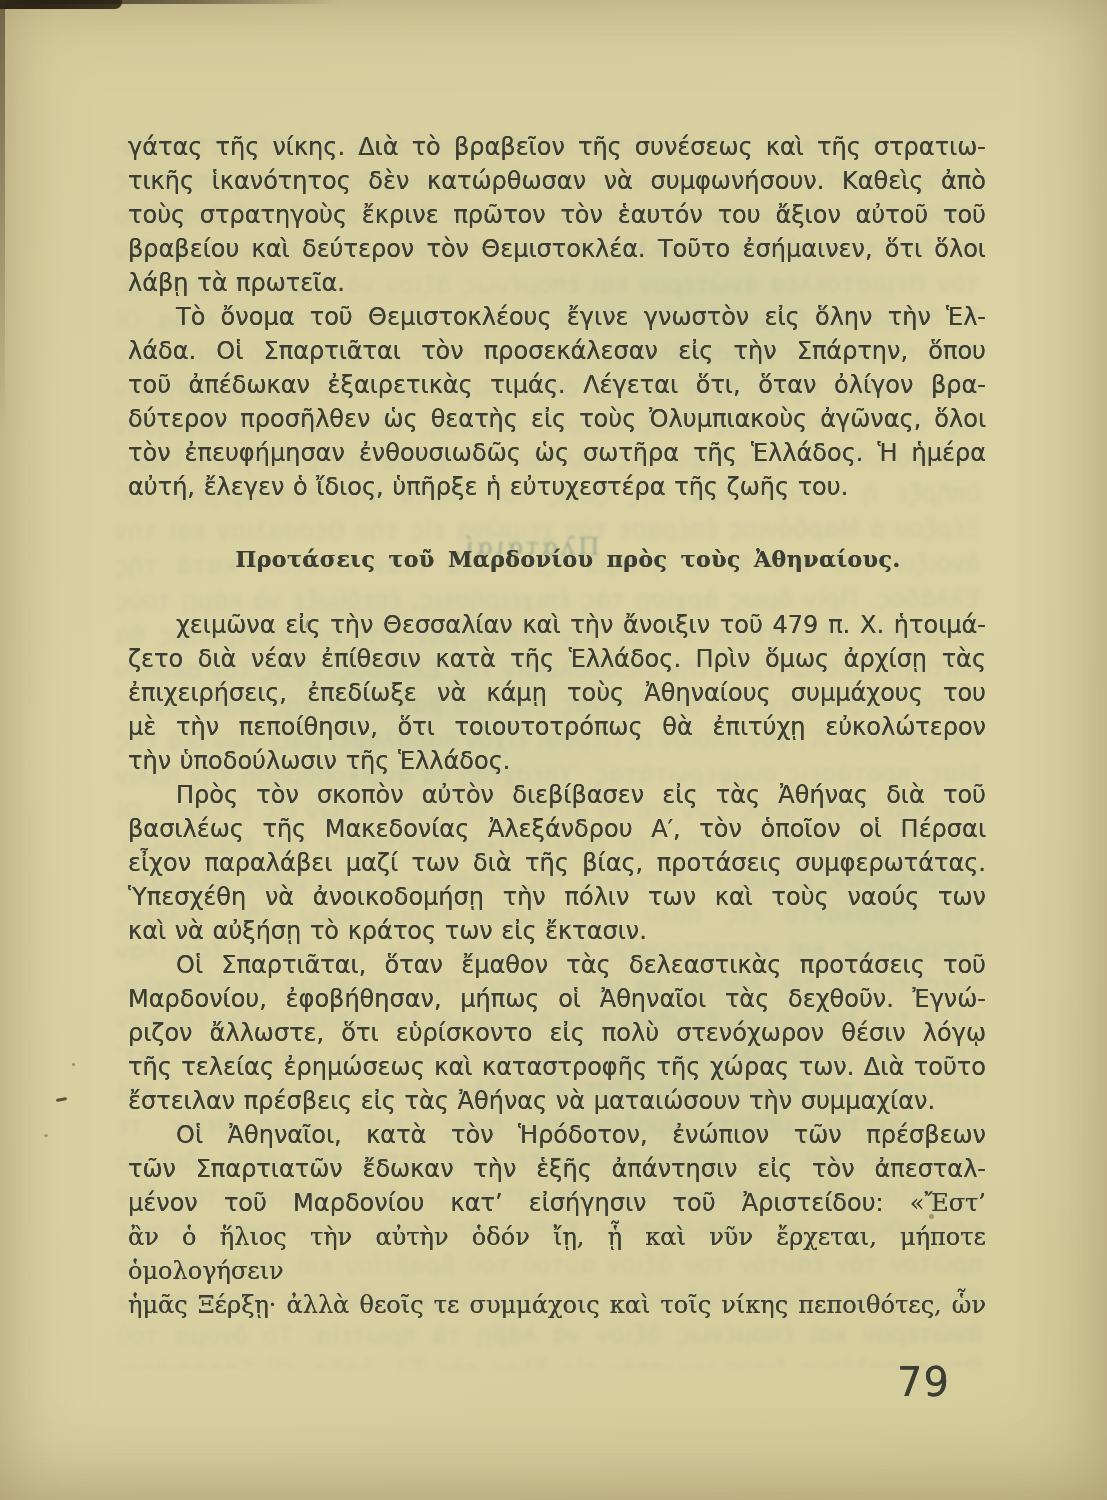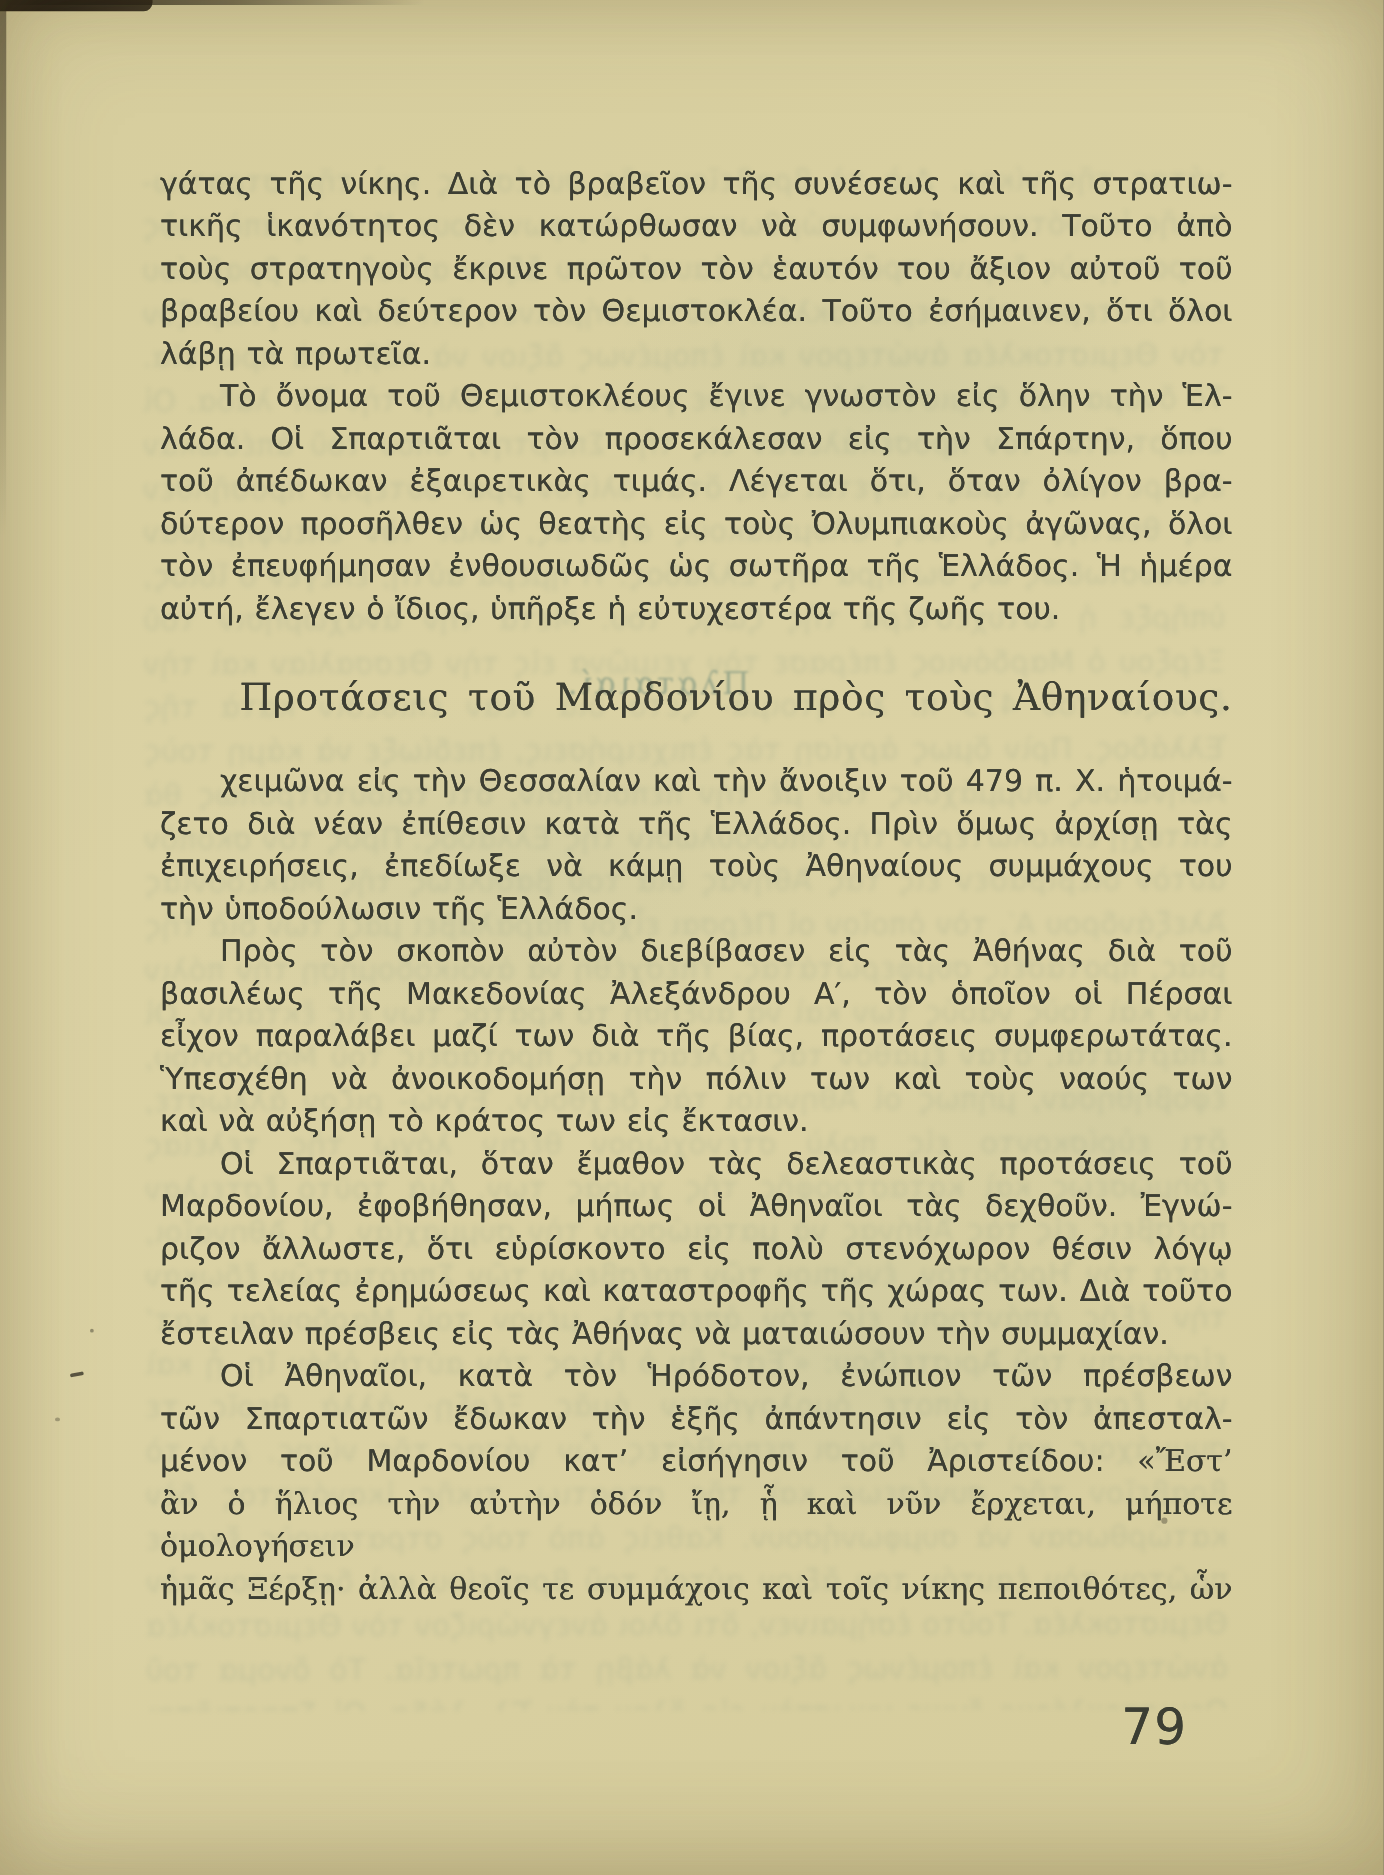--- a/index.html
+++ b/index.html
@@ -60,23 +60,23 @@
   }
   .para { margin: 0; }
   .line { text-align: justify; text-align-last: justify; }
   .line.last { text-align-last: left; }
   .para.indent .line:first-child { text-indent: 48px; }
   .it {
     font-family: "DejaVu Serif", "Liberation Serif", serif;
   }
   .heading {
     font-family: "DejaVu Serif", "Liberation Serif", serif;
-    font-weight: normal;
-    font-size: 30px; line-height: 34px;
-    text-align: right;
+    font-weight: bold;
+    font-size: 22px; line-height: 34px;
+    text-align: center;
     letter-spacing: 0.5px; word-spacing: 5px;
     margin: 38px 0 32px 22px;
     text-shadow: 0 0 0.4px currentColor;
   }
   .folio {
     position: absolute; z-index: 2;
     left: 897px; top: 1362px;
     font-size: 40px; line-height: 40px;
     letter-spacing: 1px;
     text-shadow: 0 0 0.4px currentColor;
@@ -119,40 +119,41 @@
 
 <div class="page">
   <div class="wash"></div>
   <div class="bleed" id="bleed" aria-hidden="true">γάτας τῆς νίκης. Διὰ τὸ βραβεῖον τῆς συνέσεως καὶ τῆς στρατιω- τικῆς ἱκανότητος δὲν κατώρθωσαν νὰ συμφωνήσουν. Καθεὶς ἀπὸ τοὺς στρατηγοὺς ἔκρινε πρῶτον τὸν ἑαυτόν του ἄξιον αὐτοῦ τοῦ βραβείου καὶ δεύτερον τὸν Θεμιστοκλέα. Τοῦτο ἐσήμαινεν, ὅτι ὅλοι ἀνεγνώριζον τὸν Θεμιστοκλέα ἀνώτερον καὶ ἑπομένως ἄξιον νὰ λάβῃ τὰ πρωτεῖα. Τὸ ὄνομα τοῦ Θεμιστοκλέους ἔγινε γνωστὸν εἰς ὅλην τὴν Ἑλ- λάδα. Οἱ Σπαρτιᾶται τὸν προσεκάλεσαν εἰς τὴν Σπάρτην, ὅπου τοῦ ἀπέδωκαν ἐξαιρετικὰς τιμάς. Λέγεται ὅτι, ὅταν ὀλίγον βρα- δύτερον προσῆλθεν ὡς θεατὴς εἰς τοὺς Ὀλυμπιακοὺς ἀγῶνας, ὅλοι τὸν ἐπευφήμησαν ἐνθουσιωδῶς ὡς σωτῆρα τῆς Ἑλλάδος. Ἡ ἡμέρα αὐτή, ἔλεγεν ὁ ἴδιος, ὑπῆρξε ἡ εὐτυχεστέρα τῆς ζωῆς του. Μετὰ τὴν ἀναχώρησιν τοῦ Ξέρξου ὁ Μαρδόνιος ἐπέρασε τὸν χειμῶνα εἰς τὴν Θεσσαλίαν καὶ τὴν ἄνοιξιν τοῦ 479 π. Χ. ἡτοιμά- ζετο διὰ νέαν ἐπίθεσιν κατὰ τῆς Ἑλλάδος. Πρὶν ὅμως ἀρχίσῃ τὰς ἐπιχειρήσεις, ἐπεδίωξε νὰ κάμῃ τοὺς Ἀθηναίους συμμάχους του μὲ τὴν πεποίθησιν, ὅτι τοιουτοτρόπως θὰ ἐπιτύχῃ εὐκολώτερον τὴν ὑποδούλωσιν τῆς Ἑλλάδος. Πρὸς τὸν σκοπὸν αὐτὸν διεβίβασεν εἰς τὰς Ἀθήνας διὰ τοῦ βασιλέως τῆς Μακεδονίας Ἀλεξάνδρου Α′, τὸν ὁποῖον οἱ Πέρσαι εἶχον παραλάβει μαζί των διὰ τῆς βίας, προτάσεις συμφερωτάτας. Ὑπεσχέθη νὰ ἀνοικοδομήσῃ τὴν πόλιν των καὶ τοὺς ναούς των καὶ νὰ αὐξήσῃ τὸ κράτος των εἰς ἔκτασιν. Οἱ Σπαρτιᾶται, ὅταν ἔμαθον τὰς δελεαστικὰς προτάσεις τοῦ Μαρδονίου, ἐφοβήθησαν, μήπως οἱ Ἀθηναῖοι τὰς δεχθοῦν. Ἐγνώ- ριζον ἄλλωστε, ὅτι εὑρίσκοντο εἰς πολὺ στενόχωρον θέσιν λόγῳ τῆς τελείας ἐρημώσεως καὶ καταστροφῆς τῆς χώρας των. Διὰ τοῦτο ἔστειλαν πρέσβεις εἰς τὰς Ἀθήνας νὰ ματαιώσουν τὴν συμμαχίαν. Οἱ Ἀθηναῖοι, κατὰ τὸν Ἡρόδοτον, ἐνώπιον τῶν πρέσβεων τῶν Σπαρτιατῶν ἔδωκαν τὴν ἑξῆς ἀπάντησιν εἰς τὸν ἀπεσταλ- μένον τοῦ Μαρδονίου κατ’ εἰσήγησιν τοῦ Ἀριστείδου: «Ἔστ’ ἂν ὁ ἥλιος τὴν αὐτὴν ὁδόν ἴῃ, ᾗ καὶ νῦν ἔρχεται, μήποτε ὁμολογήσειν ἡμᾶς Ξέρξῃ· ἀλλὰ θεοῖς τε συμμάχοις καὶ τοῖς ἥρωσι πεποιθότες, ὧν γάτας τῆς νίκης. Διὰ τὸ βραβεῖον τῆς συνέσεως καὶ τῆς στρατιω- τικῆς ἱκανότητος δὲν κατώρθωσαν νὰ συμφωνήσουν. Καθεὶς ἀπὸ τοὺς στρατηγοὺς ἔκρινε πρῶτον τὸν ἑαυτόν του ἄξιον αὐτοῦ τοῦ βραβείου καὶ δεύτερον τὸν Θεμιστοκλέα. Τοῦτο ἐσήμαινεν, ὅτι ὅλοι ἀνεγνώριζον τὸν Θεμιστοκλέα ἀνώτερον καὶ ἑπομένως ἄξιον νὰ λάβῃ τὰ πρωτεῖα. Τὸ ὄνομα τοῦ Θεμιστοκλέους ἔγινε γνωστὸν εἰς ὅλην τὴν Ἑλ- λάδα. Οἱ Σπαρτιᾶται τὸν προσεκάλεσαν εἰς τὴν Σπάρτην, ὅπου τοῦ ἀπέδωκαν ἐξαιρετικὰς τιμάς. Λέγεται ὅτι, ὅταν ὀλίγον βρα- δύτερον προσῆλθεν ὡς θεατὴς εἰς τοὺς Ὀλυμπιακοὺς ἀγῶνας, ὅλοι τὸν ἐπευφήμησαν ἐνθουσιωδῶς ὡς σωτῆρα τῆς Ἑλλάδος. Ἡ ἡμέρα αὐτή, ἔλεγεν ὁ ἴδιος, ὑπῆρξε ἡ εὐτυχεστέρα τῆς ζωῆς του. Μετὰ τὴν ἀναχώρησιν τοῦ Ξέρξου ὁ Μαρδόνιος ἐπέρασε τὸν χειμῶνα εἰς τὴν Θεσσαλίαν καὶ τὴν ἄνοιξιν τοῦ 479 π. Χ. ἡτοιμά- ζετο διὰ νέαν ἐπίθεσιν κατὰ τῆς Ἑλλάδος. Πρὶν ὅμως ἀρχίσῃ τὰς ἐπιχειρήσεις, ἐπεδίωξε νὰ κάμῃ τοὺς Ἀθηναίους συμμάχους του μὲ τὴν πεποίθησιν, ὅτι τοιουτοτρόπως θὰ ἐπιτύχῃ εὐκολώτερον τὴν ὑποδούλωσιν τῆς Ἑλλάδος. Πρὸς τὸν σκοπὸν αὐτὸν διεβίβασεν εἰς τὰς Ἀθήνας διὰ τοῦ βασιλέως τῆς Μακεδονίας Ἀλεξάνδρου Α′, τὸν ὁποῖον οἱ Πέρσαι εἶχον παραλάβει μαζί των διὰ τῆς βίας, προτάσεις συμφερωτάτας. Ὑπεσχέθη νὰ ἀνοικοδομήσῃ τὴν πόλιν των καὶ τοὺς ναούς των καὶ νὰ αὐξήσῃ τὸ κράτος των εἰς ἔκτασιν. Οἱ Σπαρτιᾶται, ὅταν ἔμαθον τὰς δελεαστικὰς προτάσεις τοῦ Μαρδονίου, ἐφοβήθησαν, μήπως οἱ Ἀθηναῖοι τὰς δεχθοῦν. Ἐγνώ- ριζον ἄλλωστε, ὅτι εὑρίσκοντο εἰς πολὺ στενόχωρον θέσιν λόγῳ τῆς τελείας ἐρημώσεως καὶ καταστροφῆς τῆς χώρας των. Διὰ τοῦτο ἔστειλαν πρέσβεις εἰς τὰς Ἀθήνας νὰ ματαιώσουν τὴν συμμαχίαν. Οἱ Ἀθηναῖοι, κατὰ τὸν Ἡρόδοτον, ἐνώπιον τῶν πρέσβεων τῶν Σπαρτιατῶν ἔδωκαν τὴν ἑξῆς ἀπάντησιν εἰς τὸν ἀπεσταλ- μένον τοῦ Μαρδονίου κατ’ εἰσήγησιν τοῦ Ἀριστείδου: «Ἔστ’ ἂν ὁ ἥλιος τὴν αὐτὴν ὁδόν ἴῃ, ᾗ καὶ νῦν ἔρχεται, μήποτε ὁμολογήσειν ἡμᾶς Ξέρξῃ· ἀλλὰ θεοῖς τε συμμάχοις καὶ τοῖς ἥρωσι πεποιθότες, ὧν</div>
   <div class="bleed-word" aria-hidden="true">Πλαταιαί.</div>
 
   <main class="text-col">
     <section id="paras-top">
         <div class="para">
           <div class="line"><span class="">γάτας τῆς νίκης. Διὰ τὸ βραβεῖον τῆς συνέσεως καὶ τῆς στρατιω-</span></div>
-          <div class="line"><span class="">τικῆς ἱκανότητος δὲν κατώρθωσαν νὰ συμφωνήσουν. Τοῦτο ἀπὸ</span></div>
+          <div class="line"><span class="">τικῆς ἱκανότητος δὲν κατώρθωσαν νὰ συμφωνήσουν. Καθεὶς ἀπὸ</span></div>
           <div class="line"><span class="">τοὺς στρατηγοὺς ἔκρινε πρῶτον τὸν ἑαυτόν του ἄξιον αὐτοῦ τοῦ</span></div>
           <div class="line"><span class="">βραβείου καὶ δεύτερον τὸν Θεμιστοκλέα. Τοῦτο ἐσήμαινεν, ὅτι ὅλοι</span></div>
           <div class="line last"><span class="">λάβῃ τὰ πρωτεῖα.</span></div>
         </div>
         <div class="para indent">
           <div class="line"><span class="">Τὸ ὄνομα τοῦ Θεμιστοκλέους ἔγινε γνωστὸν εἰς ὅλην τὴν Ἑλ-</span></div>
           <div class="line"><span class="">λάδα. Οἱ Σπαρτιᾶται τὸν προσεκάλεσαν εἰς τὴν Σπάρτην, ὅπου</span></div>
           <div class="line"><span class="">τοῦ ἀπέδωκαν ἐξαιρετικὰς τιμάς. Λέγεται ὅτι, ὅταν ὀλίγον βρα-</span></div>
           <div class="line"><span class="">δύτερον προσῆλθεν ὡς θεατὴς εἰς τοὺς Ὀλυμπιακοὺς ἀγῶνας, ὅλοι</span></div>
           <div class="line"><span class="">τὸν ἐπευφήμησαν ἐνθουσιωδῶς ὡς σωτῆρα τῆς Ἑλλάδος. Ἡ ἡμέρα</span></div>
           <div class="line last"><span class="">αὐτή, ἔλεγεν ὁ ἴδιος, ὑπῆρξε ἡ εὐτυχεστέρα τῆς ζωῆς του.</span></div>
         </div>
       </section>
     <h2 class="heading">Προτάσεις τοῦ Μαρδονίου πρὸς τοὺς Ἀθηναίους.</h2>
     <section id="paras-bottom">
         <div class="para indent">
           <div class="line"><span class="">χειμῶνα εἰς τὴν Θεσσαλίαν καὶ τὴν ἄνοιξιν τοῦ 479 π. Χ. ἡτοιμά-</span></div>
           <div class="line"><span class="">ζετο διὰ νέαν ἐπίθεσιν κατὰ τῆς Ἑλλάδος. Πρὶν ὅμως ἀρχίσῃ τὰς</span></div>
           <div class="line"><span class="">ἐπιχειρήσεις, ἐπεδίωξε νὰ κάμῃ τοὺς Ἀθηναίους συμμάχους του</span></div>
+          <div class="line"><span class="">μὲ τὴν πεποίθησιν, ὅτι τοιουτοτρόπως θὰ ἐπιτύχῃ εὐκολώτερον</span></div>
           <div class="line last"><span class="">τὴν ὑποδούλωσιν τῆς Ἑλλάδος.</span></div>
         </div>
         <div class="para indent">
           <div class="line"><span class="">Πρὸς τὸν σκοπὸν αὐτὸν διεβίβασεν εἰς τὰς Ἀθήνας διὰ τοῦ</span></div>
           <div class="line"><span class="">βασιλέως τῆς Μακεδονίας Ἀλεξάνδρου Α′, τὸν ὁποῖον οἱ Πέρσαι</span></div>
           <div class="line"><span class="">εἶχον παραλάβει μαζί των διὰ τῆς βίας, προτάσεις συμφερωτάτας.</span></div>
           <div class="line"><span class="">Ὑπεσχέθη νὰ ἀνοικοδομήσῃ τὴν πόλιν των καὶ τοὺς ναούς των</span></div>
           <div class="line last"><span class="">καὶ νὰ αὐξήσῃ τὸ κράτος των εἰς ἔκτασιν.</span></div>
         </div>
         <div class="para indent">

